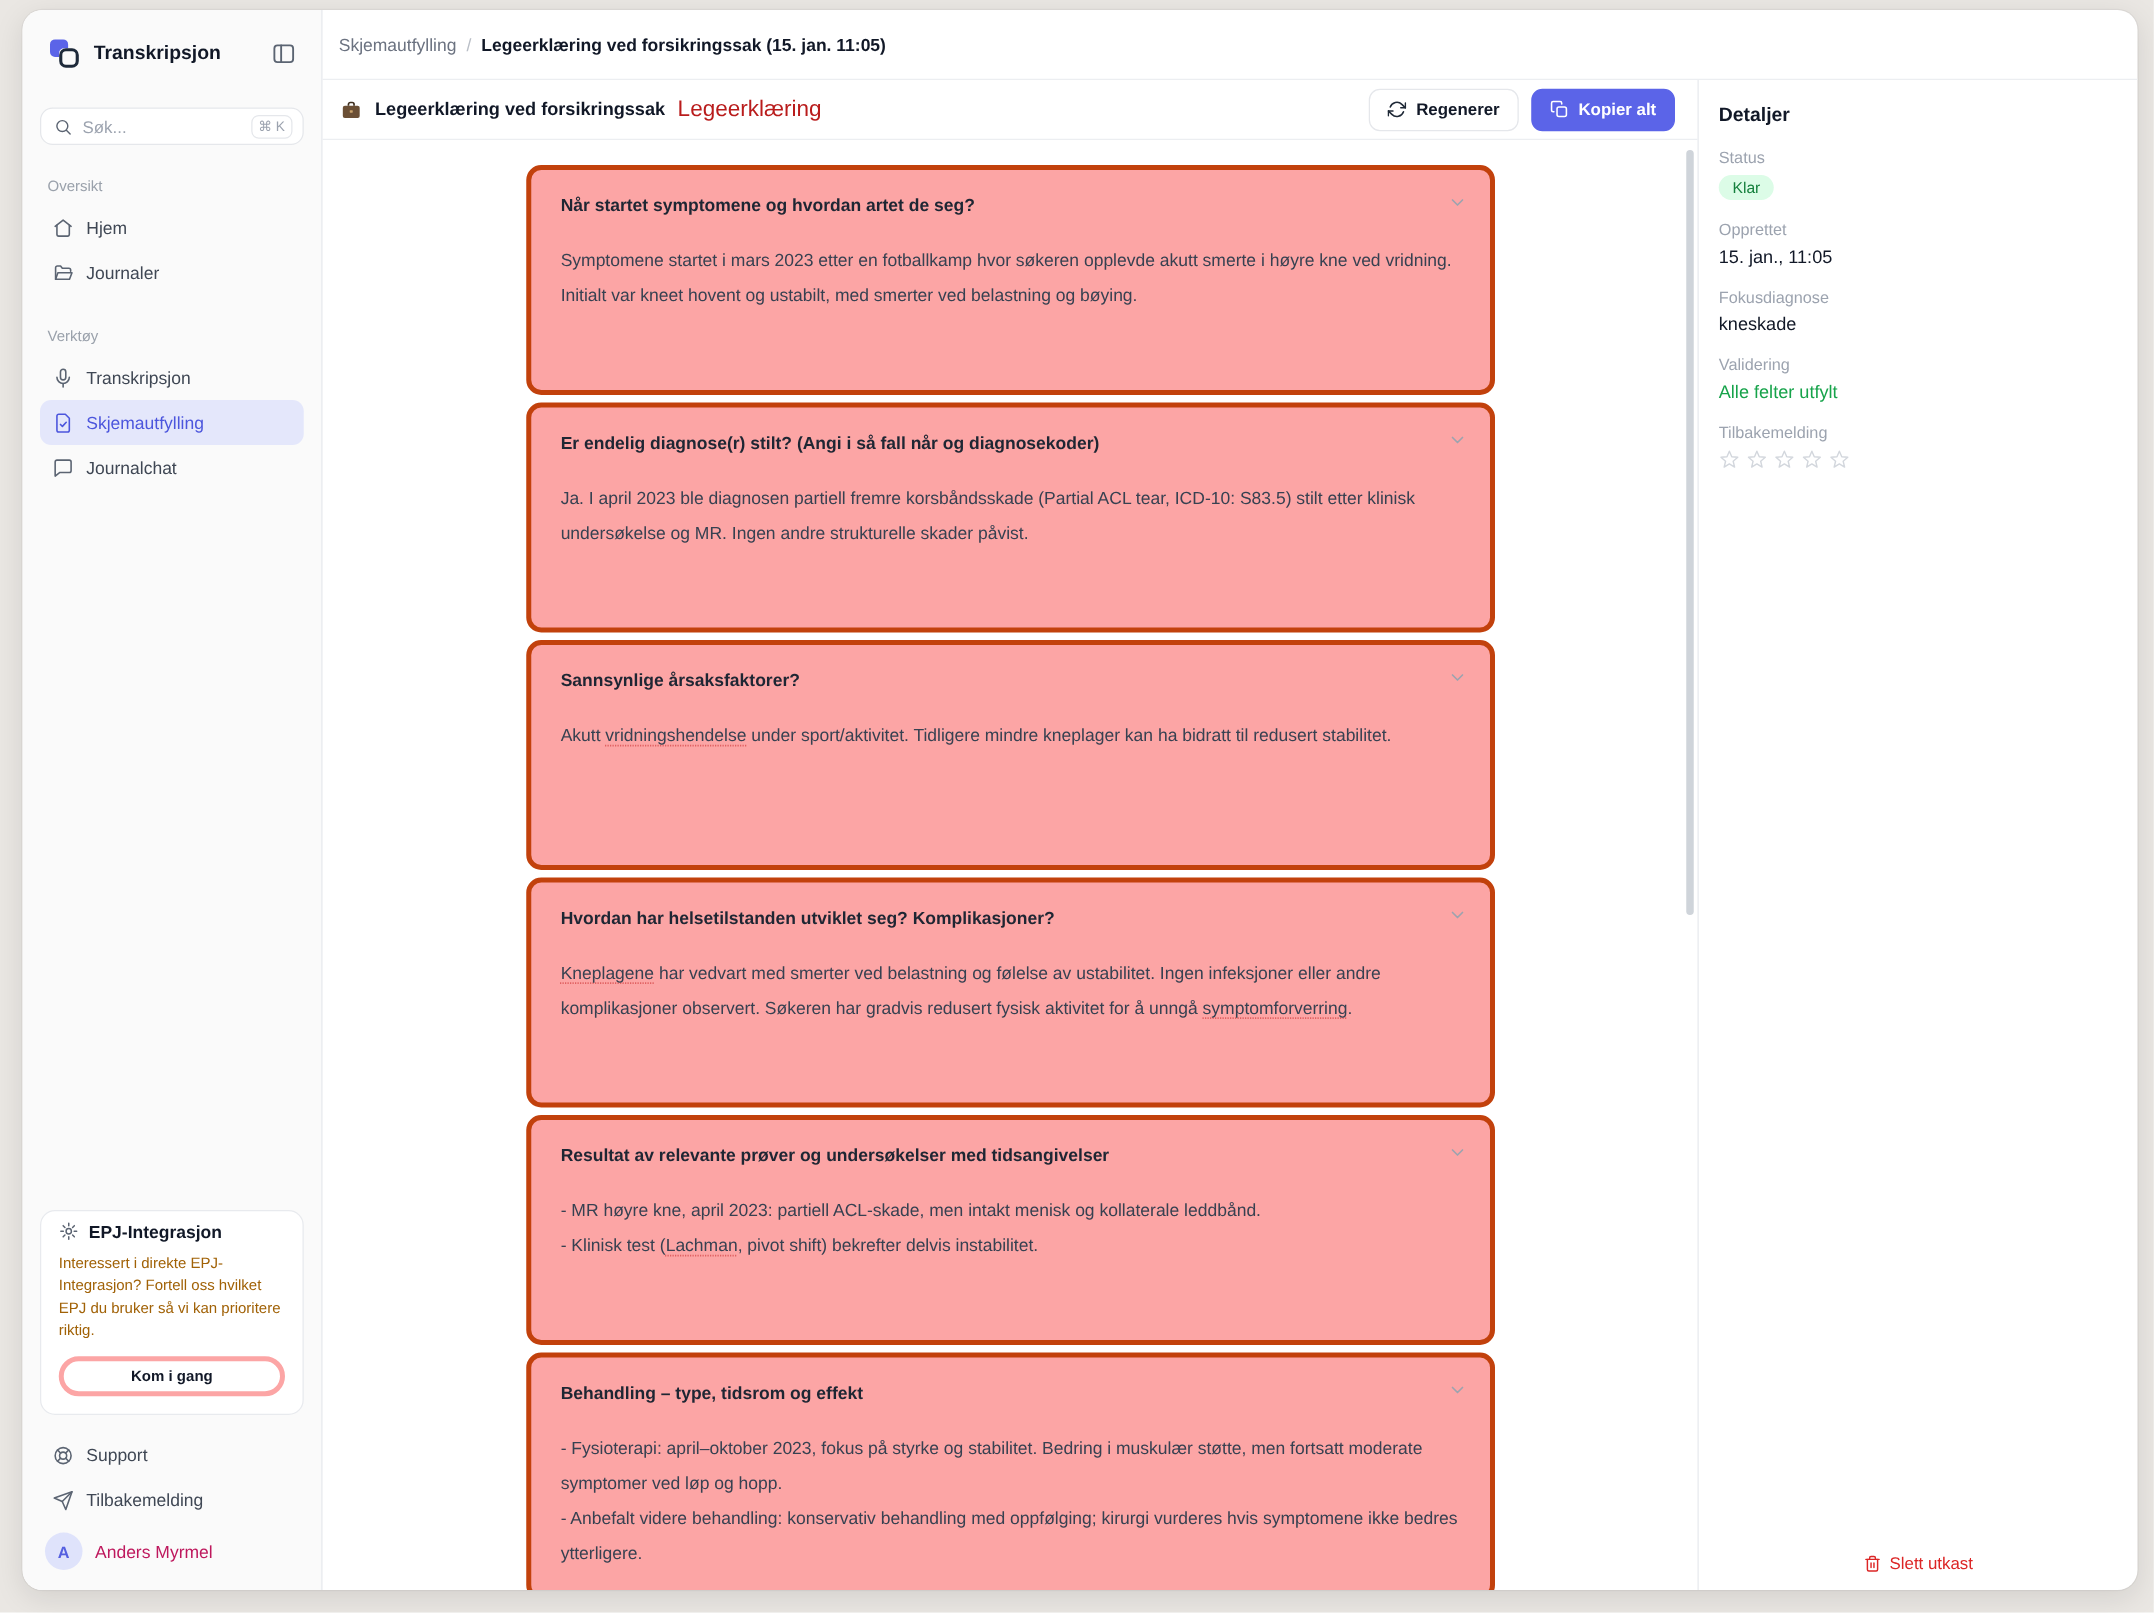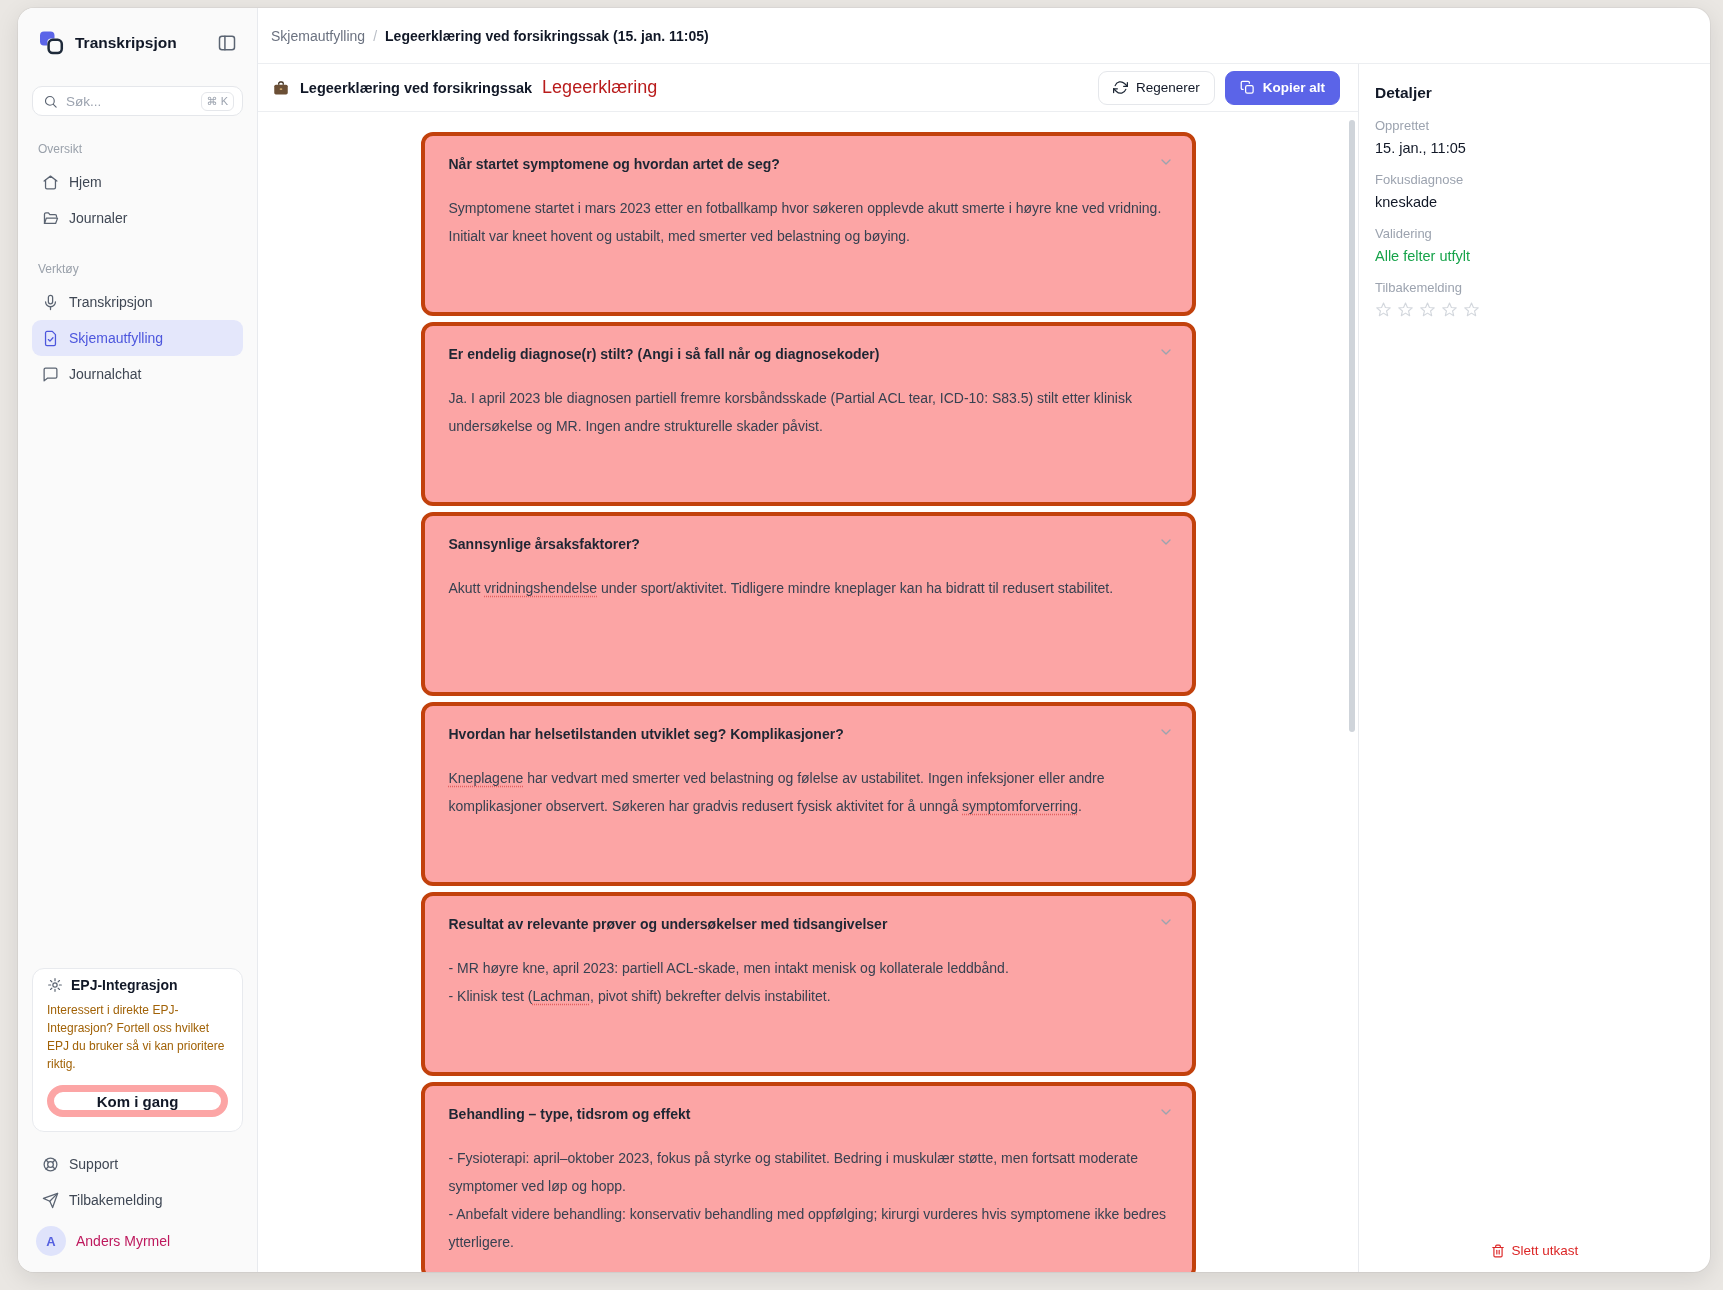--- a/index.html
+++ b/index.html
@@ -44,22 +44,22 @@
   .nav-item svg { flex:0 0 17px; }
   .nav-item.active { background:#e4e7fb; color:#4c56dd; }
   .nav-item.active svg { stroke:#4c56dd; }
   .promo-card {
     margin-top:auto; background:#fff; border:1px solid #e8eaee; border-radius:12px;
     padding:8px 14px 14px 14px;
   }
   .promo-head { display:flex; align-items:center; gap:8px; font-size:14px; font-weight:700; color:#111827; }
   .promo-body { margin-top:8px; font-size:12px; line-height:1.5; color:#a16207; }
   .promo-btn {
-    margin-top:12px; width:100%; height:32px; background:#fff; border:7px solid #fca5a5;
-    border-radius:16px; font-size:15px; font-weight:700; color:#111827; cursor:pointer;
+    margin-top:12px; width:100%; height:32px; background:#fff; border:4px solid #fca5a5;
+    border-radius:16px; font-size:12px; font-weight:700; color:#111827; cursor:pointer;
     font-family:"Liberation Sans", sans-serif;
   }
   .footer-links { margin-top:14px; }
   .user-row { display:flex; align-items:center; gap:10px; padding:8px 6px 2px 4px; cursor:pointer; }
   .avatar {
     width:30px; height:30px; border-radius:50%; background:#dfe3fb; color:#5560e0;
     font-size:13px; font-weight:700; display:flex; align-items:center; justify-content:center;
   }
   .user-name { font-size:14px; font-weight:500; color:#be185d; }
 
@@ -77,21 +77,21 @@
   .main-col { flex:1; min-width:0; display:flex; flex-direction:column; position:relative; }
   .doc-header {
     height:48px; flex:0 0 48px; border-bottom:1px solid #eceef1;
     display:flex; align-items:center; padding:0 18px 0 14px; gap:10px;
   }
   .doc-title { font-size:14.5px; font-weight:700; color:#111827; }
   .doc-tag { font-size:18px; color:#b91c1c; }
   .header-actions { margin-left:auto; display:flex; align-items:center; gap:10px; }
   .btn {
     height:34px; border-radius:9px; display:inline-flex; align-items:center; gap:8px;
-    font-size:13.5px; font-weight:400; padding:0 14px; cursor:pointer;
+    font-size:13.5px; font-weight:700; padding:0 14px; cursor:pointer;
     font-family:"Liberation Sans", sans-serif;
   }
   .btn-outline { background:#fff; border:1px solid #e5e7eb; color:#111827; }
   .btn-primary { background:#5b64e8; border:1px solid #5b64e8; color:#fff; font-weight:600; }
 
   .cards-scroll { flex:1; overflow:hidden; padding-top:20px; }
   .cards-inner { max-width:775px; margin:0 auto; }
   .qcard {
     background:#fca5a5; border:4px solid #c2410c; border-radius:12px;
     min-height:184px; margin-bottom:6px; padding:20px 24px; position:relative;
@@ -321,20 +321,21 @@
 - Anbefalt videre behandling: konservativ behandling med oppfølging; kirurgi vurderes hvis symptomene ikke bedres ytterligere.</span></div>
               </div>
             </div>
         </div>
         <div class="vscrollbar"></div>
       </div>
 
       <aside class="details">
         <div class="details-title">Detaljer</div>
         <div id="details-fields">
+            <div class="dfield"><div class="dlabel">Status</div><span class="badge">Klar</span></div>
             <div class="dfield">
               <div class="dlabel">Opprettet</div>
               <div class="dvalue">15. jan., 11:05</div>
             </div>
             <div class="dfield">
               <div class="dlabel">Fokusdiagnose</div>
               <div class="dvalue">kneskade</div>
             </div>
             <div class="dfield">
               <div class="dlabel">Validering</div>

